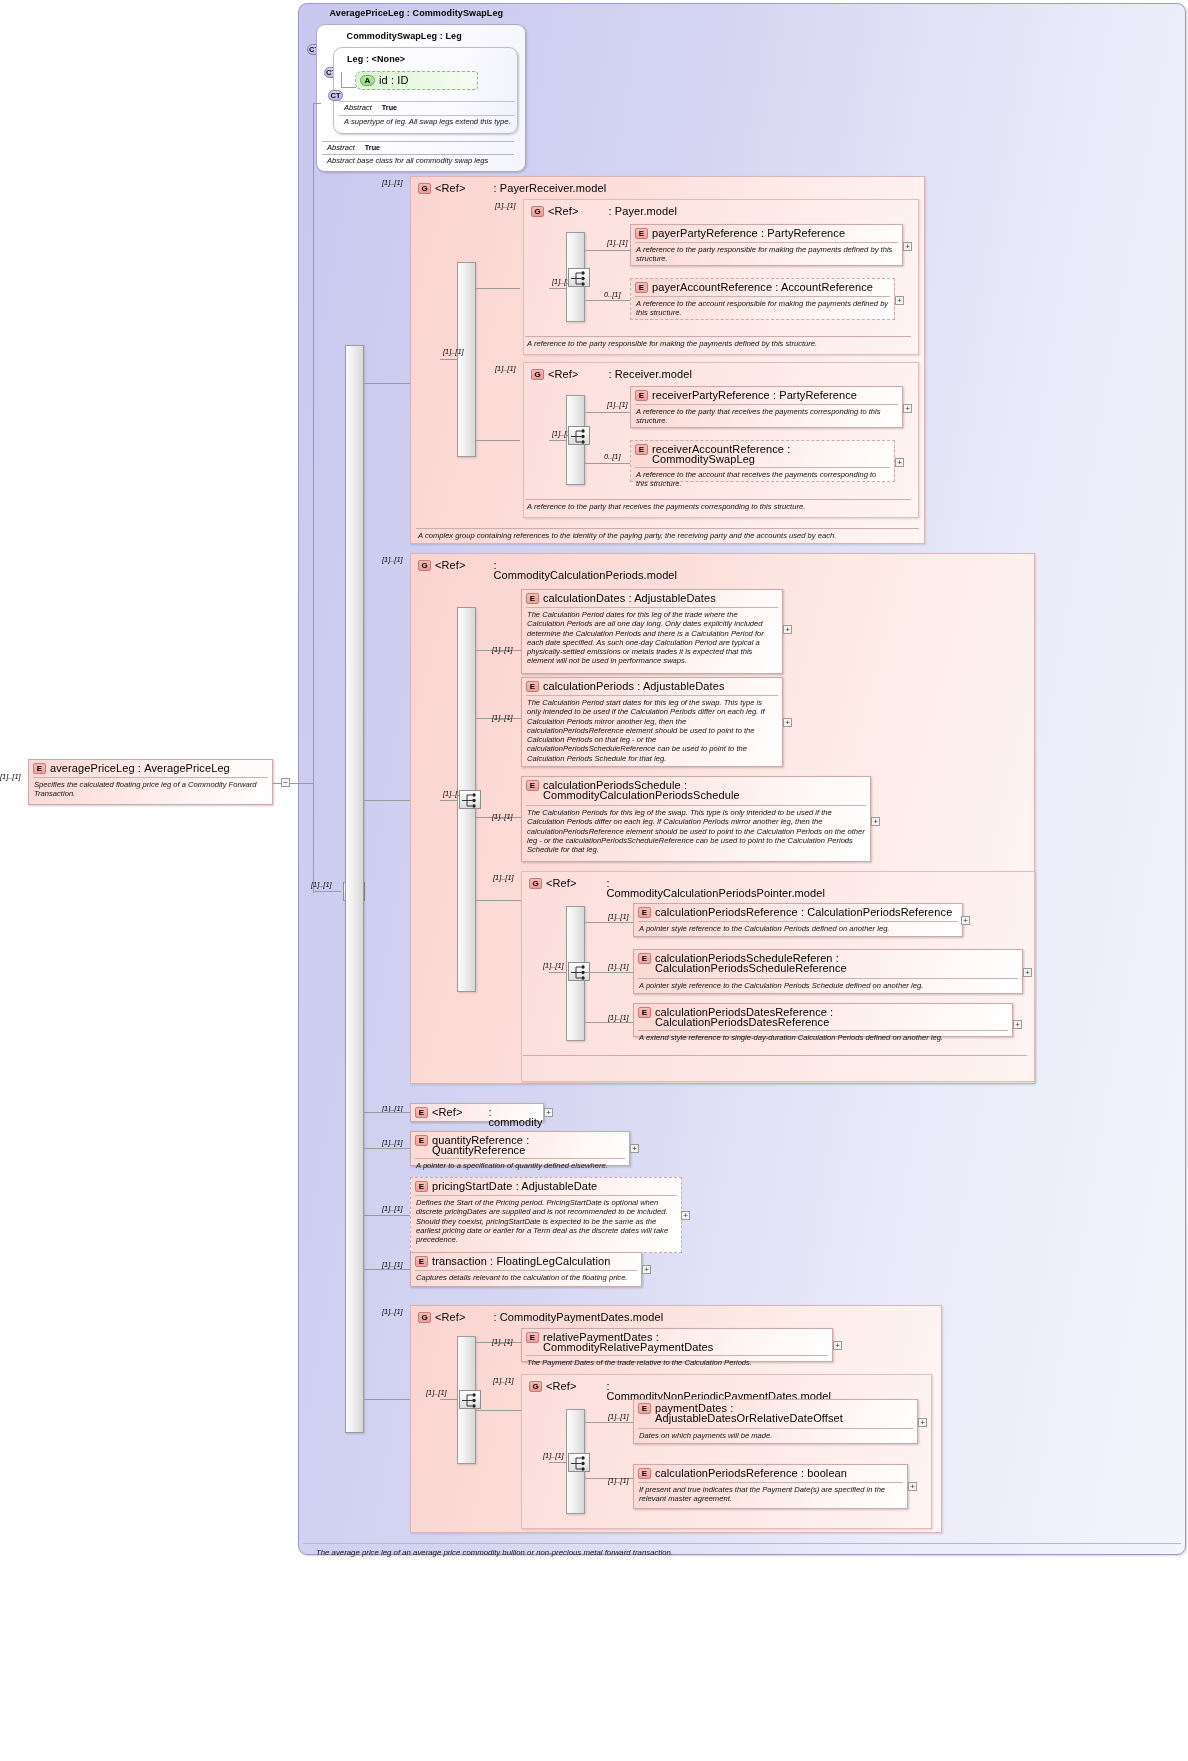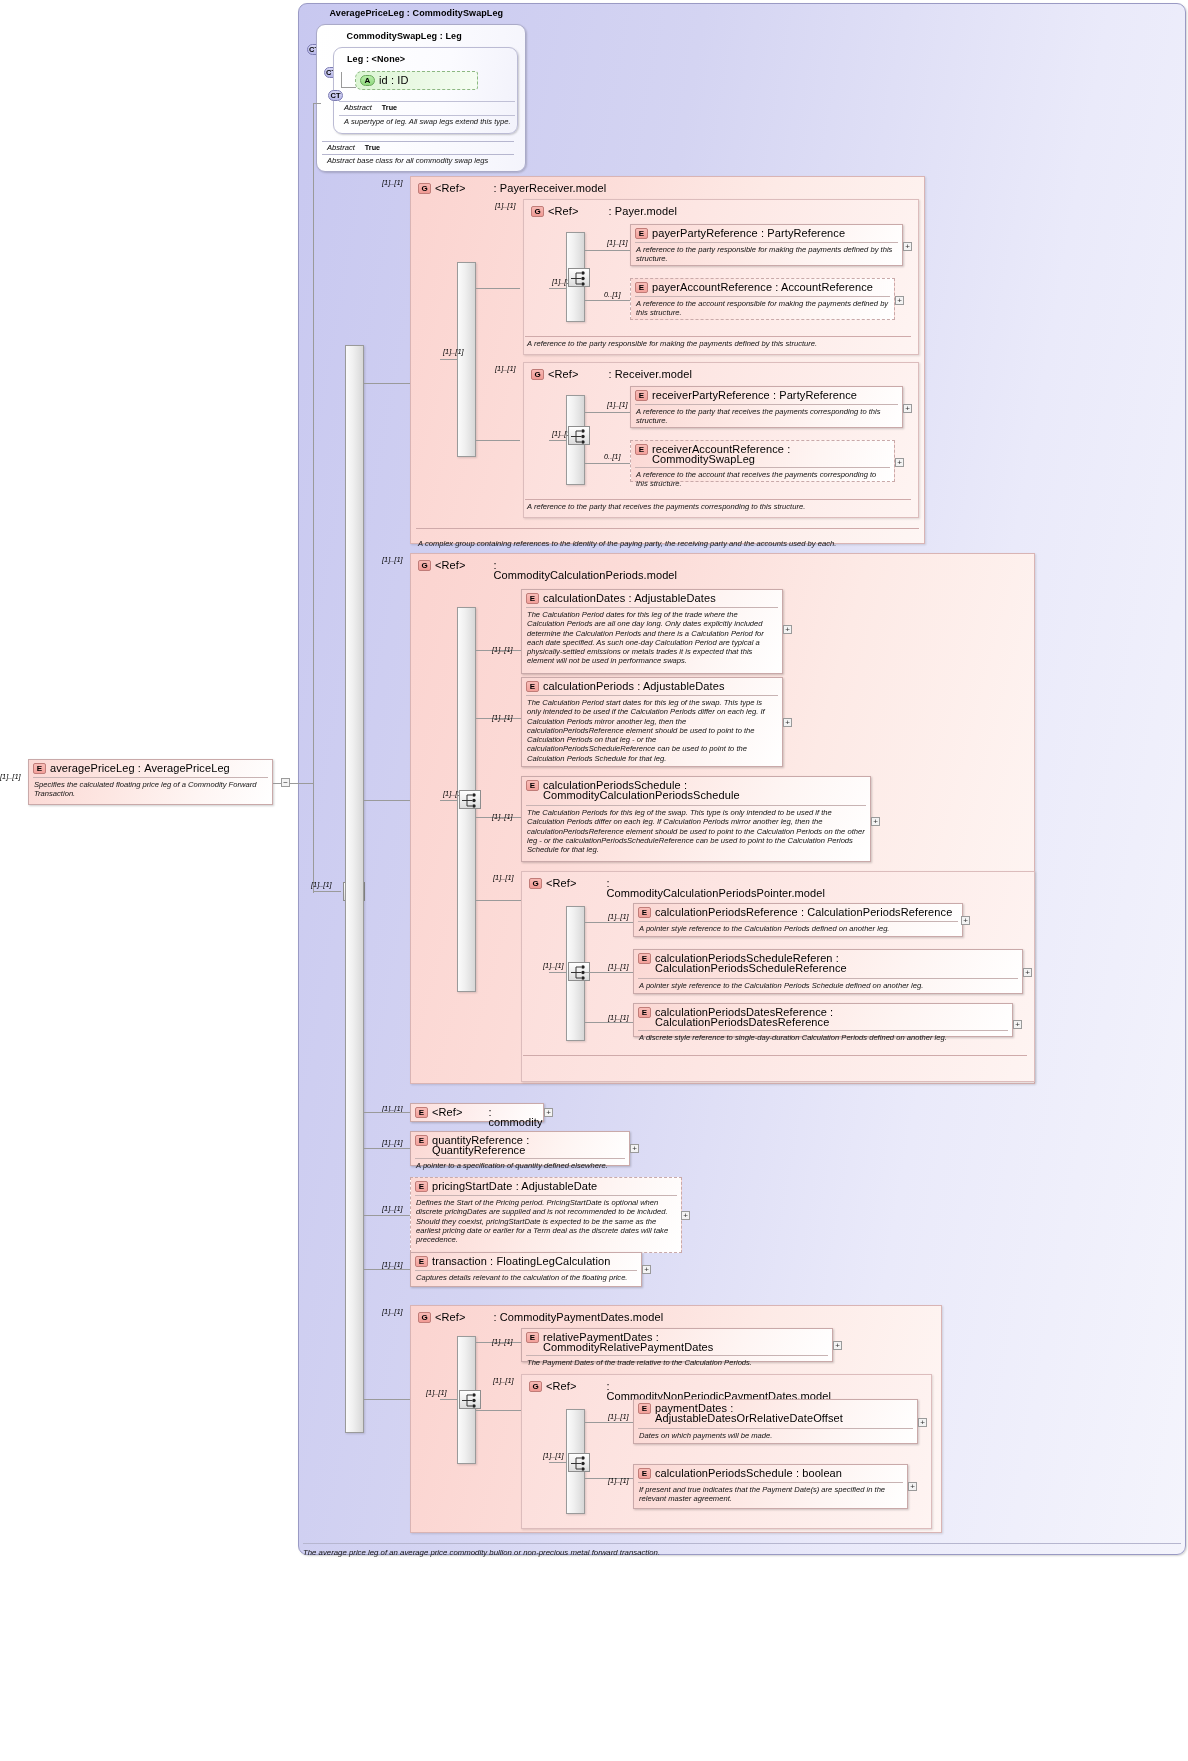--- a/index.html
+++ b/index.html
@@ -154,21 +154,21 @@
 <div class="canvas">
 
   <div class="box ct-outer" style="left:298px; top:3px; width:888px; height:1552px;">
   </div>
   <div class="box hdr" style="left:303px; top:5px; width:420px; height:16px;">
     <span class="badge badge-ct">CT●</span>
     <span class="ttl ttl-ct">AveragePriceLeg : CommoditySwapLeg</span>
   </div>
 
   <div class="topline" style="left:303px; top:1543px; width:878px;"></div>
-  <div class="footnote" style="left:303px; top:1548px; width:870px;">The average price leg of an average price commodity bullion or non-precious metal forward transaction.</div>
+  <div class="footnote" style="left:316px; top:1548px; width:870px;">The average price leg of an average price commodity bullion or non-precious metal forward transaction.</div>
 
   <div class="box ct-mid" style="left:316px; top:24px; width:210px; height:148px;"></div>
   <div class="box hdr" style="left:320px; top:28px; width:205px; height:16px;">
     <span class="badge badge-ct">CT●</span>
     <span class="ttl ttl-ct">CommoditySwapLeg : Leg</span>
   </div>
   <div class="sep-v box" style="left:322px; top:141px; width:192px; height:1px; background:#b6b6cf; margin:0;"></div>
   <div class="prop box" style="left:322px; top:143px; width:195px;">
     <i>Abstract</i><b>True</b>
   </div>
@@ -236,21 +236,21 @@
   <div class="ln lnh" style="left:364px; top:383px; width:46px;"></div>
 
   <div class="box grp" style="left:410px; top:176px; width:515px; height:368px;"></div>
   <div class="box hdr" style="left:414px; top:180px; width:400px; height:14px;">
     <span class="badge badge-g">G</span>
     <span class="ttl">&lt;Ref&gt;</span>
     <span class="ttl" style="margin-left:28px;">: PayerReceiver.model</span>
   </div>
   <div class="card" style="left:382px; top:178px;">[1]..[1]</div>
   <div class="box" style="left:416px; top:528px; width:503px; height:1px; background:#cfaaaa;"></div>
-  <div class="desc box" style="left:418px; top:531px; width:500px; padding:0;margin-top:8px;">A complex group containing references to the identity of the paying party, the receiving party and the accounts used by each.</div>
+  <div class="desc box" style="left:418px; top:531px; width:500px; padding:0;">A complex group containing references to the identity of the paying party, the receiving party and the accounts used by each.</div>
 
   <div class="bar" style="left:457px; top:262px; width:19px; height:195px;"></div>
   <div class="ln lnh" style="left:440px; top:359px; width:17px;"></div>
   <div class="ln lnh" style="left:476px; top:288px; width:44px;"></div>
   <div class="ln lnh" style="left:476px; top:440px; width:44px;"></div>
   <div class="card" style="left:443px; top:347px;">[1]..[1]</div>
 
   <div class="box grp-lite" style="left:523px; top:199px; width:396px; height:156px;"></div>
   <div class="box hdr" style="left:527px; top:203px; width:300px; height:14px;">
     <span class="badge badge-g">G</span>
@@ -462,21 +462,21 @@
   </div>
   <div class="card" style="left:608px; top:962px;">[1]..[1]</div>
   <div class="expand" style="left:1023px; top:968px;">+</div>
 
   <div class="box elem" style="left:633px; top:1003px; width:380px; height:34px;">
     <div class="hdr">
         <span class="badge badge-e">E</span>
       <span class="ttl">calculationPeriodsDatesReference : CalculationPeriodsDatesReference</span>
       </div>
     <div class="sep"></div>
-    <div class="desc">A discrete style reference to single-day-duration Calculation Periods defined on another leg.</div>
+    <div class="desc">A extend style reference to single-day-duration Calculation Periods defined on another leg.</div>
   </div>
   <div class="card" style="left:608px; top:1013px;">[1]..[1]</div>
   <div class="expand" style="left:1013px; top:1020px;">+</div>
 
   <div class="box elem plain" style="left:410px; top:1103px; width:134px; height:19px;">
     <div class="hdr">
         <span class="badge badge-e">E</span>
       <span class="ttl">&lt;Ref&gt;</span>
       <span class="ttl" style="margin-left:26px;">: commodity</span>
       </div>
@@ -592,21 +592,21 @@
       </div>
     <div class="sep" style="margin-top:3px;"></div>
     <div class="desc">Dates on which payments will be made.</div>
   </div>
   <div class="card" style="left:608px; top:1412px;">[1]..[1]</div>
   <div class="expand" style="left:918px; top:1418px;">+</div>
 
   <div class="box elem" style="left:633px; top:1464px; width:275px; height:45px;">
     <div class="hdr">
         <span class="badge badge-e">E</span>
-      <span class="ttl">calculationPeriodsSchedule : boolean</span>
+      <span class="ttl">calculationPeriodsReference : boolean</span>
       </div>
     <div class="sep"></div>
     <div class="desc">If present and true indicates that the Payment Date(s) are specified in the relevant master agreement.</div>
   </div>
   <div class="card" style="left:608px; top:1476px;">[1]..[1]</div>
   <div class="expand" style="left:908px; top:1482px;">+</div>
 
 </div>
 
 </body></html>

